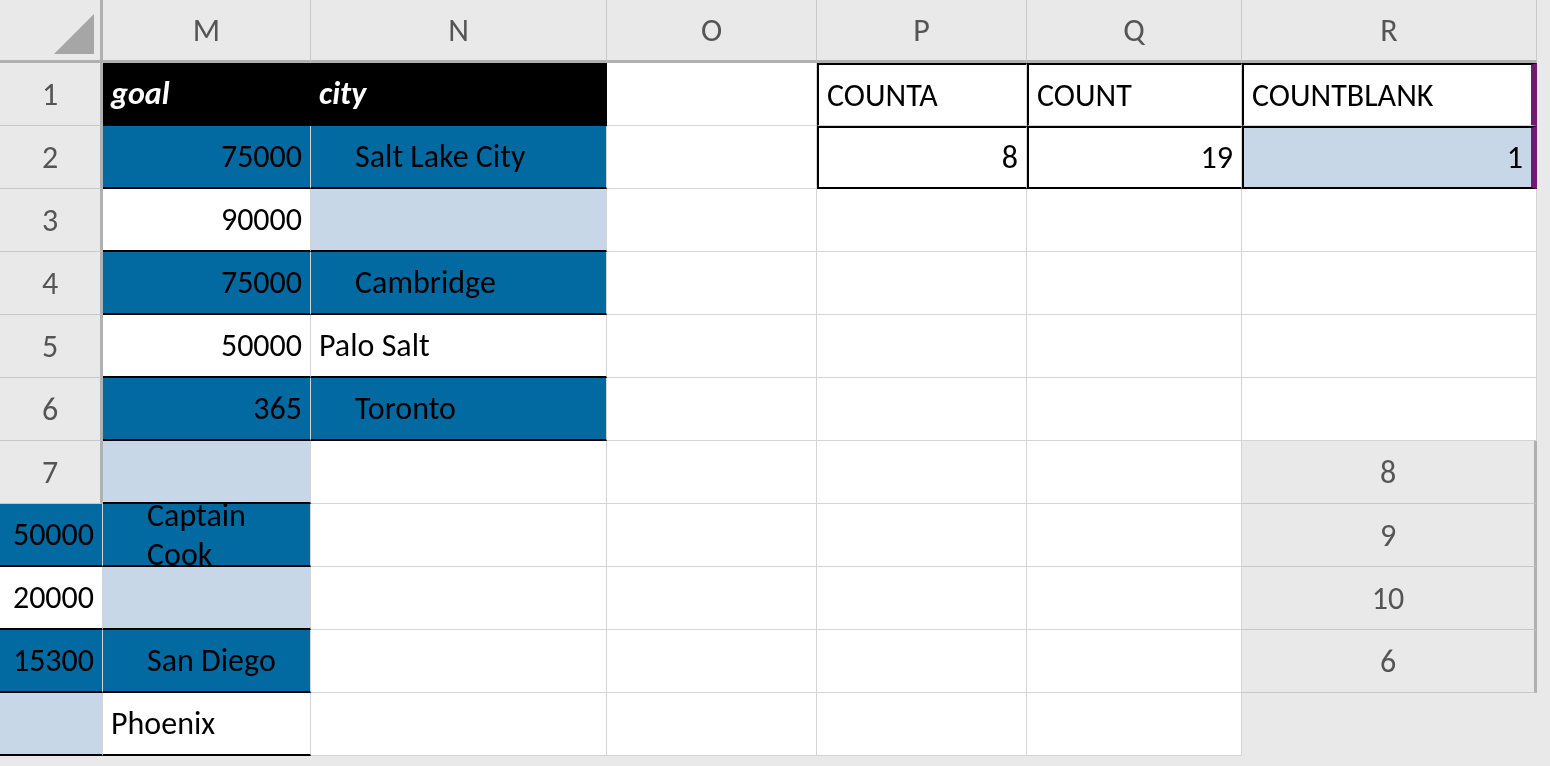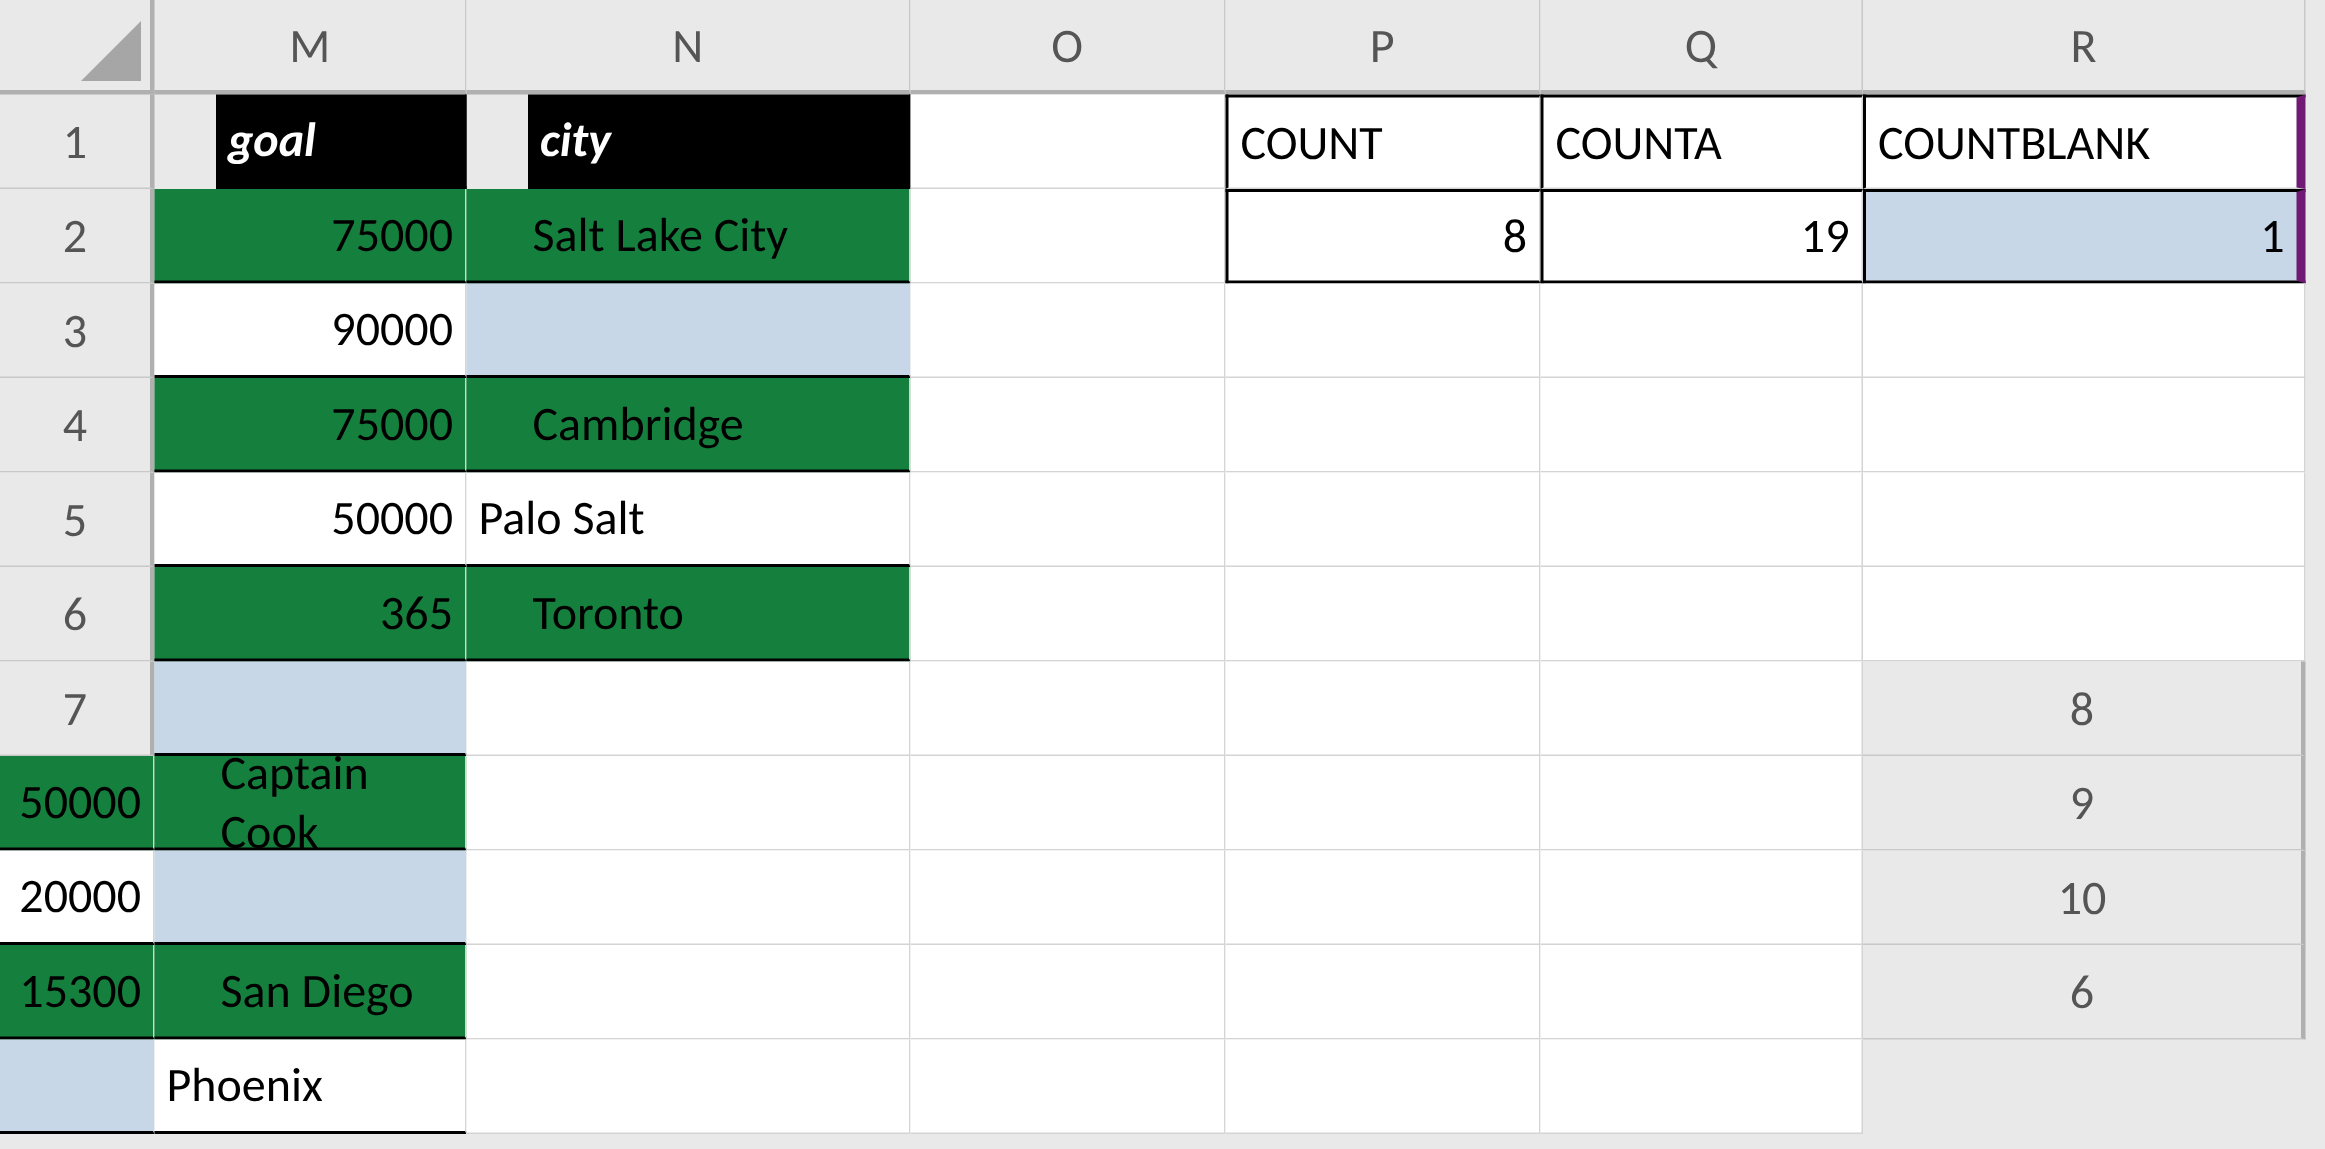--- a/index.html
+++ b/index.html
@@ -73,24 +73,23 @@
     .cell.txt {
       justify-content: flex-start;
     }
     .hdr-black {
       background: #000;
       color: #fff;
       font-weight: bold;
       border-right: 1px solid #000;
       border-bottom: 2px solid #000;
       font-style: italic;
-      margin-left: 41px;
     }
     .shade {
-      background: #15803d;
+      background: #0369a1;
       padding-left: 44px;
     }
     .blank-hl {
       background: #c8d7e8;
     }
     .tbl-border-b {
       border-bottom: 2px solid #000;
     }
     .box-top {
       border-top: 2px solid #000;
@@ -116,22 +115,22 @@
   <div class="colhdr">N</div>
   <div class="colhdr">O</div>
   <div class="colhdr">P</div>
   <div class="colhdr">Q</div>
   <div class="colhdr">R</div>
 
   <div class="rowhdr">1</div>
   <div class="cell hdr-black txt">goal</div>
   <div class="cell hdr-black txt">city</div>
   <div class="cell"></div>
+  <div class="cell txt box-top box-left">COUNTA</div>
   <div class="cell txt box-top box-left">COUNT</div>
-  <div class="cell txt box-top box-left">COUNTA</div>
   <div class="cell txt box-top box-left box-right">COUNTBLANK</div>
 
   <div class="rowhdr">2</div>
   <div class="cell num shade tbl-border-b">75000</div>
   <div class="cell txt shade tbl-border-b">Salt Lake City</div>
   <div class="cell"></div>
   <div class="cell num box-top box-bot box-left">8</div>
   <div class="cell num box-top box-bot box-left">19</div>
   <div class="cell num box-top box-bot box-left box-right blank-hl">1</div>
 

